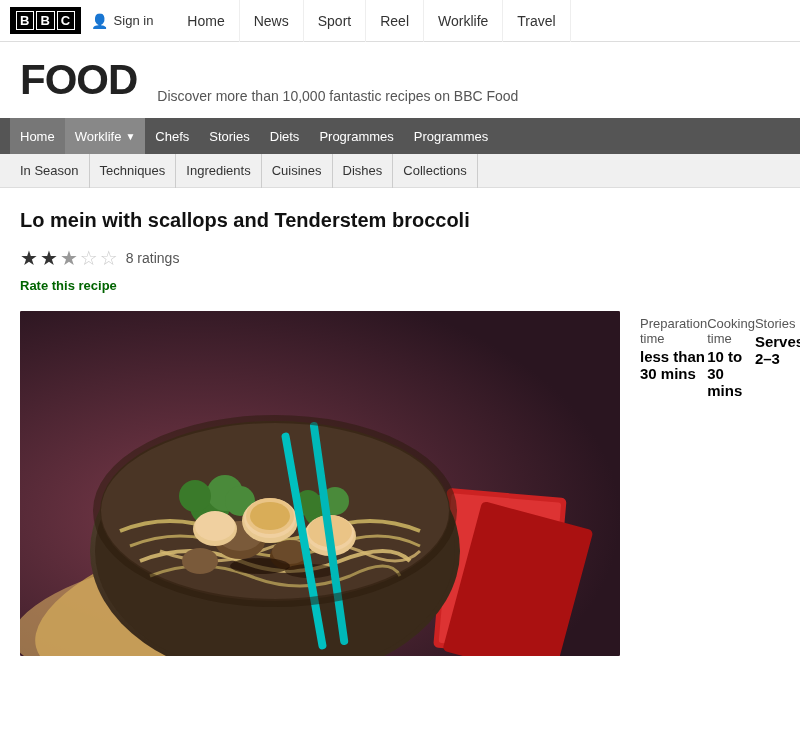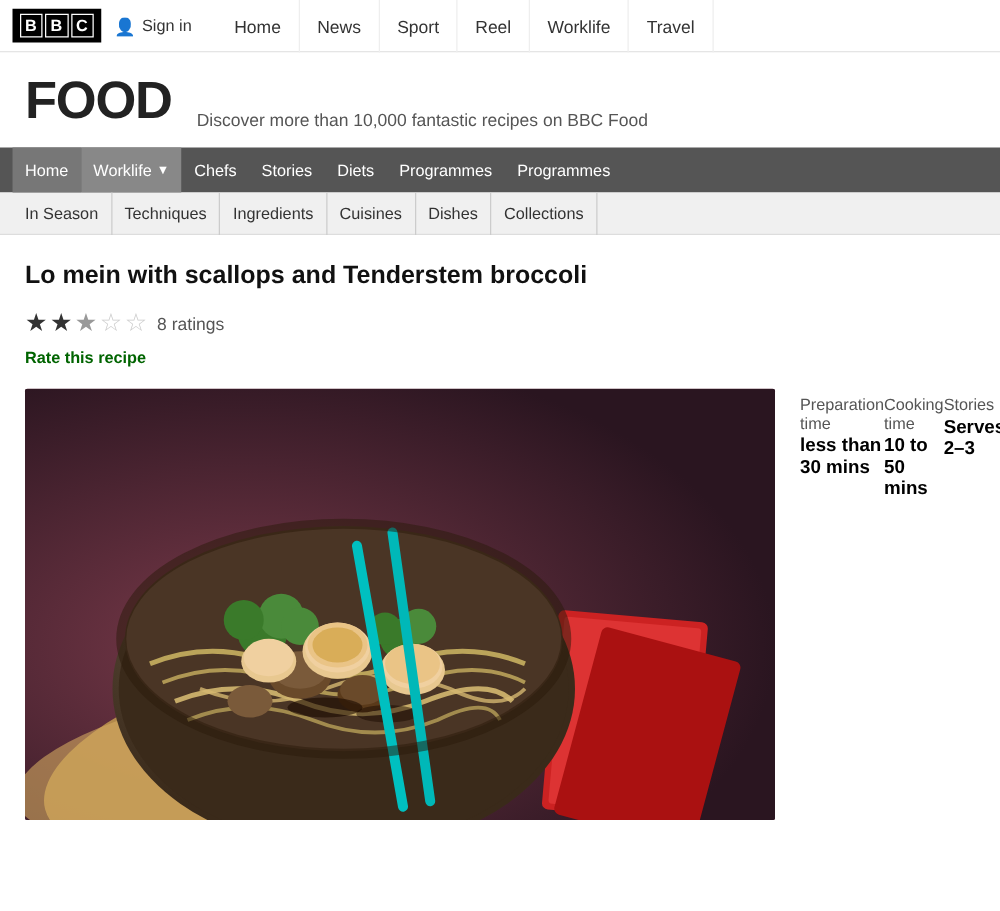--- a/index.html
+++ b/index.html
@@ -344,21 +344,21 @@
       </svg>
     </div>
 
     <div class="recipe-info">
       <div class="info-block">
         <div class="info-label">Preparation time</div>
         <div class="info-value">less than 30 mins</div>
       </div>
       <div class="info-block">
         <div class="info-label">Cooking time</div>
-        <div class="info-value">10 to 50 mins</div>
+        <div class="info-value">10 to 30 mins</div>
       </div>
       <div class="info-block">
         <div class="info-label">Stories</div>
         <div class="info-value">Serves 2–3</div>
       </div>
     </div>
   </div>
 </main>
 
 </body></html>

